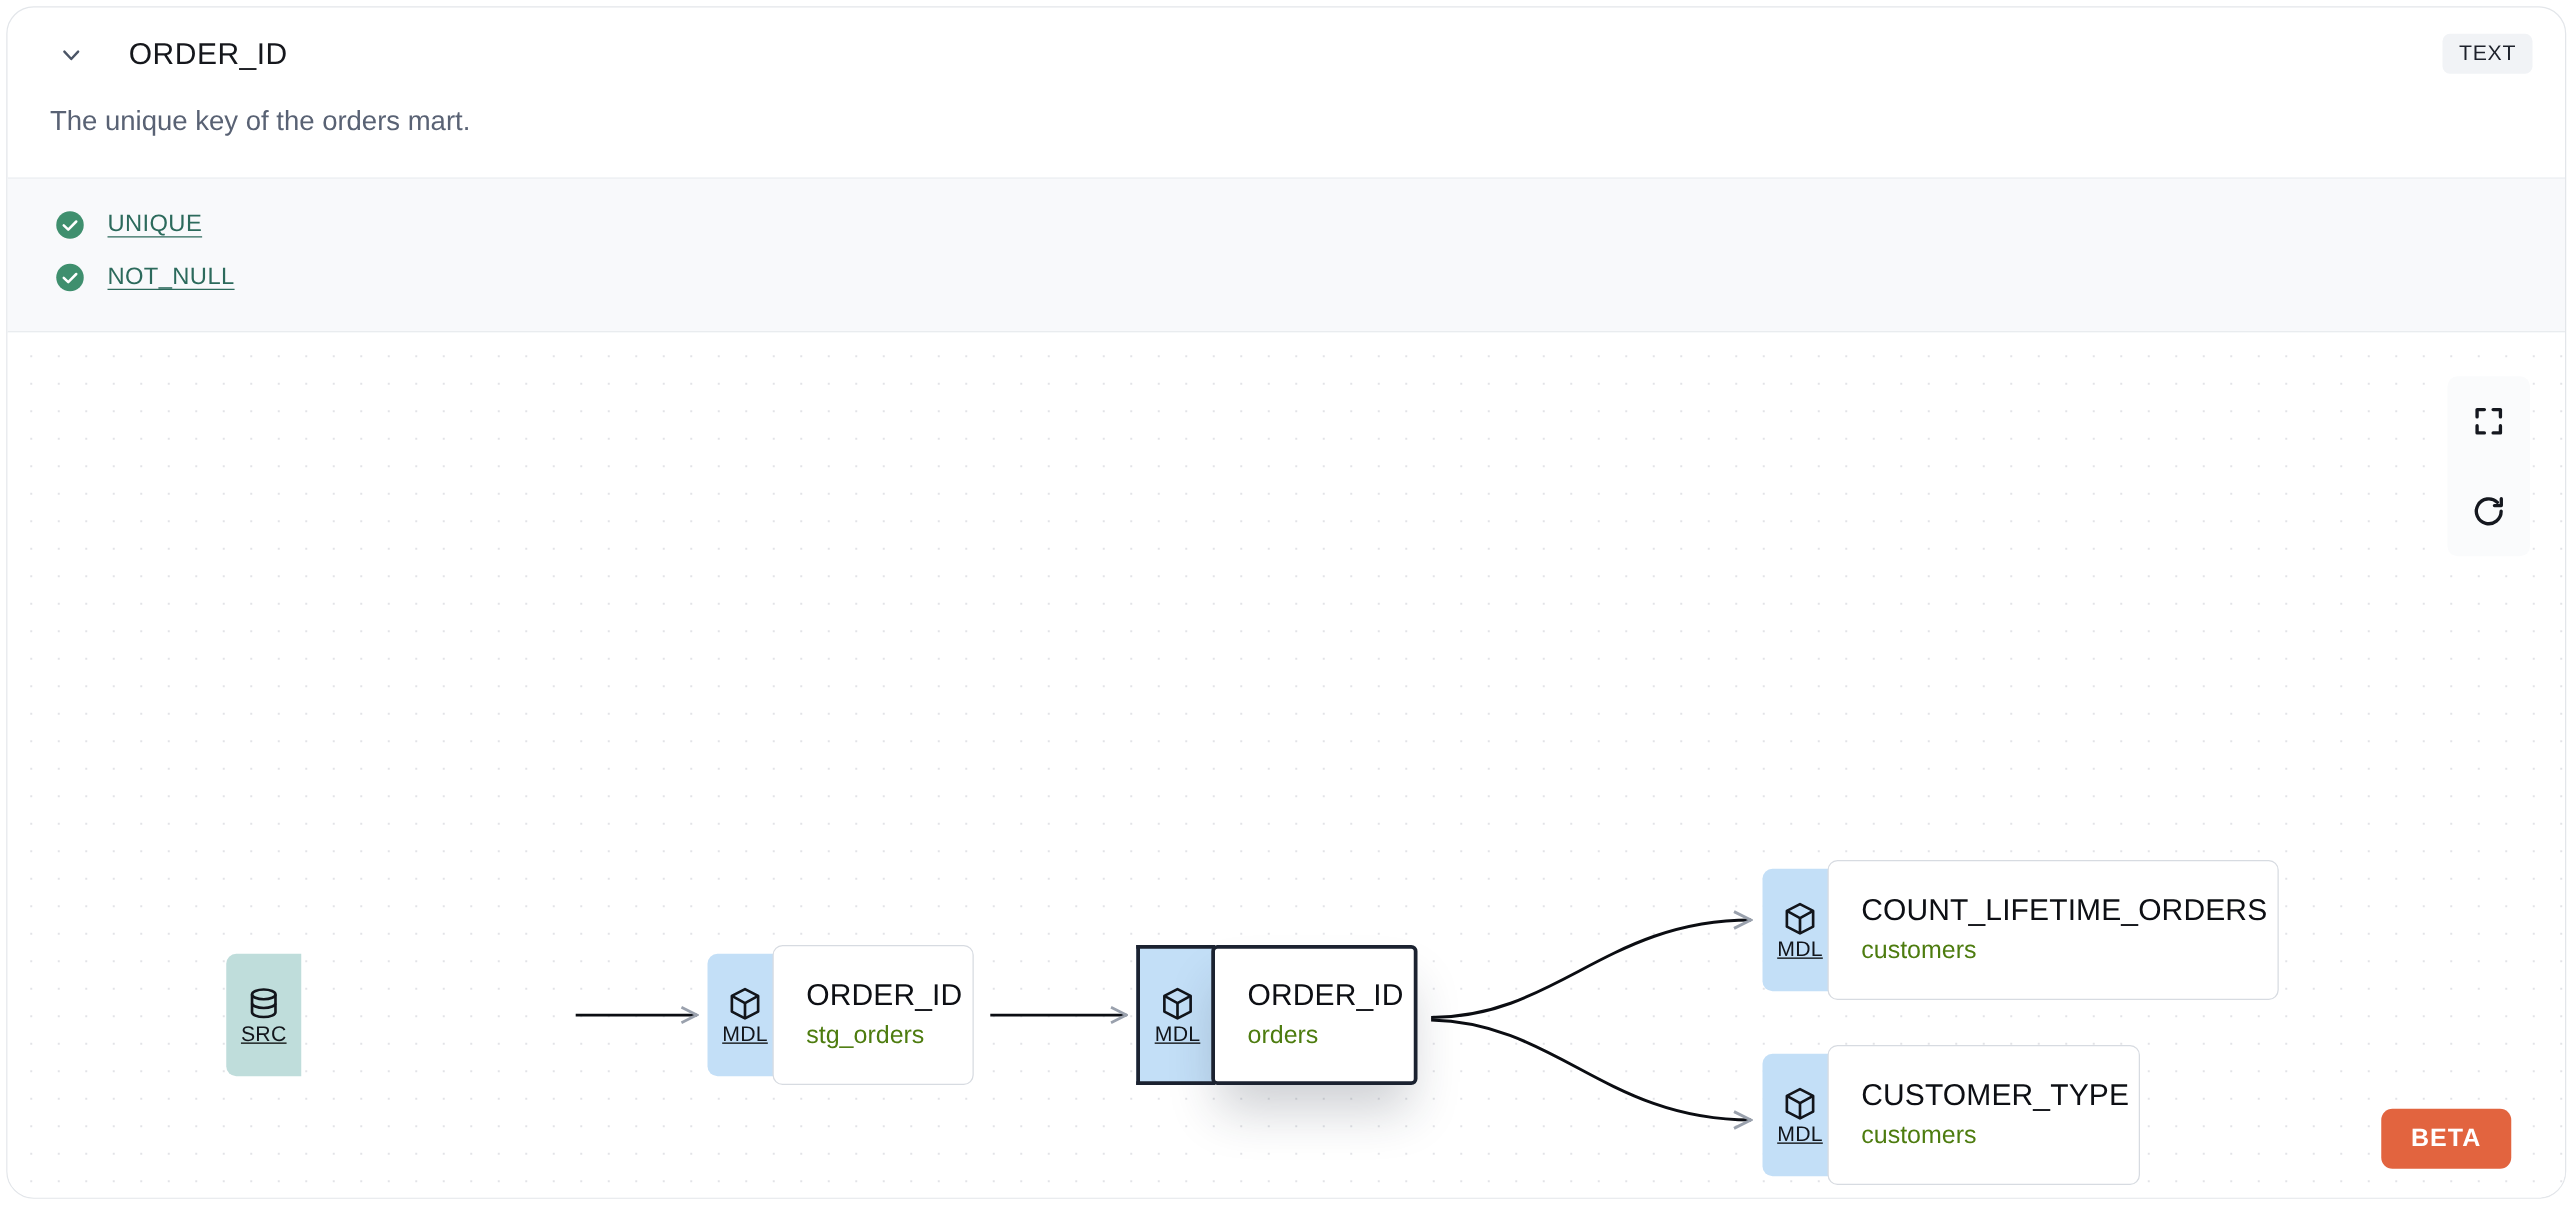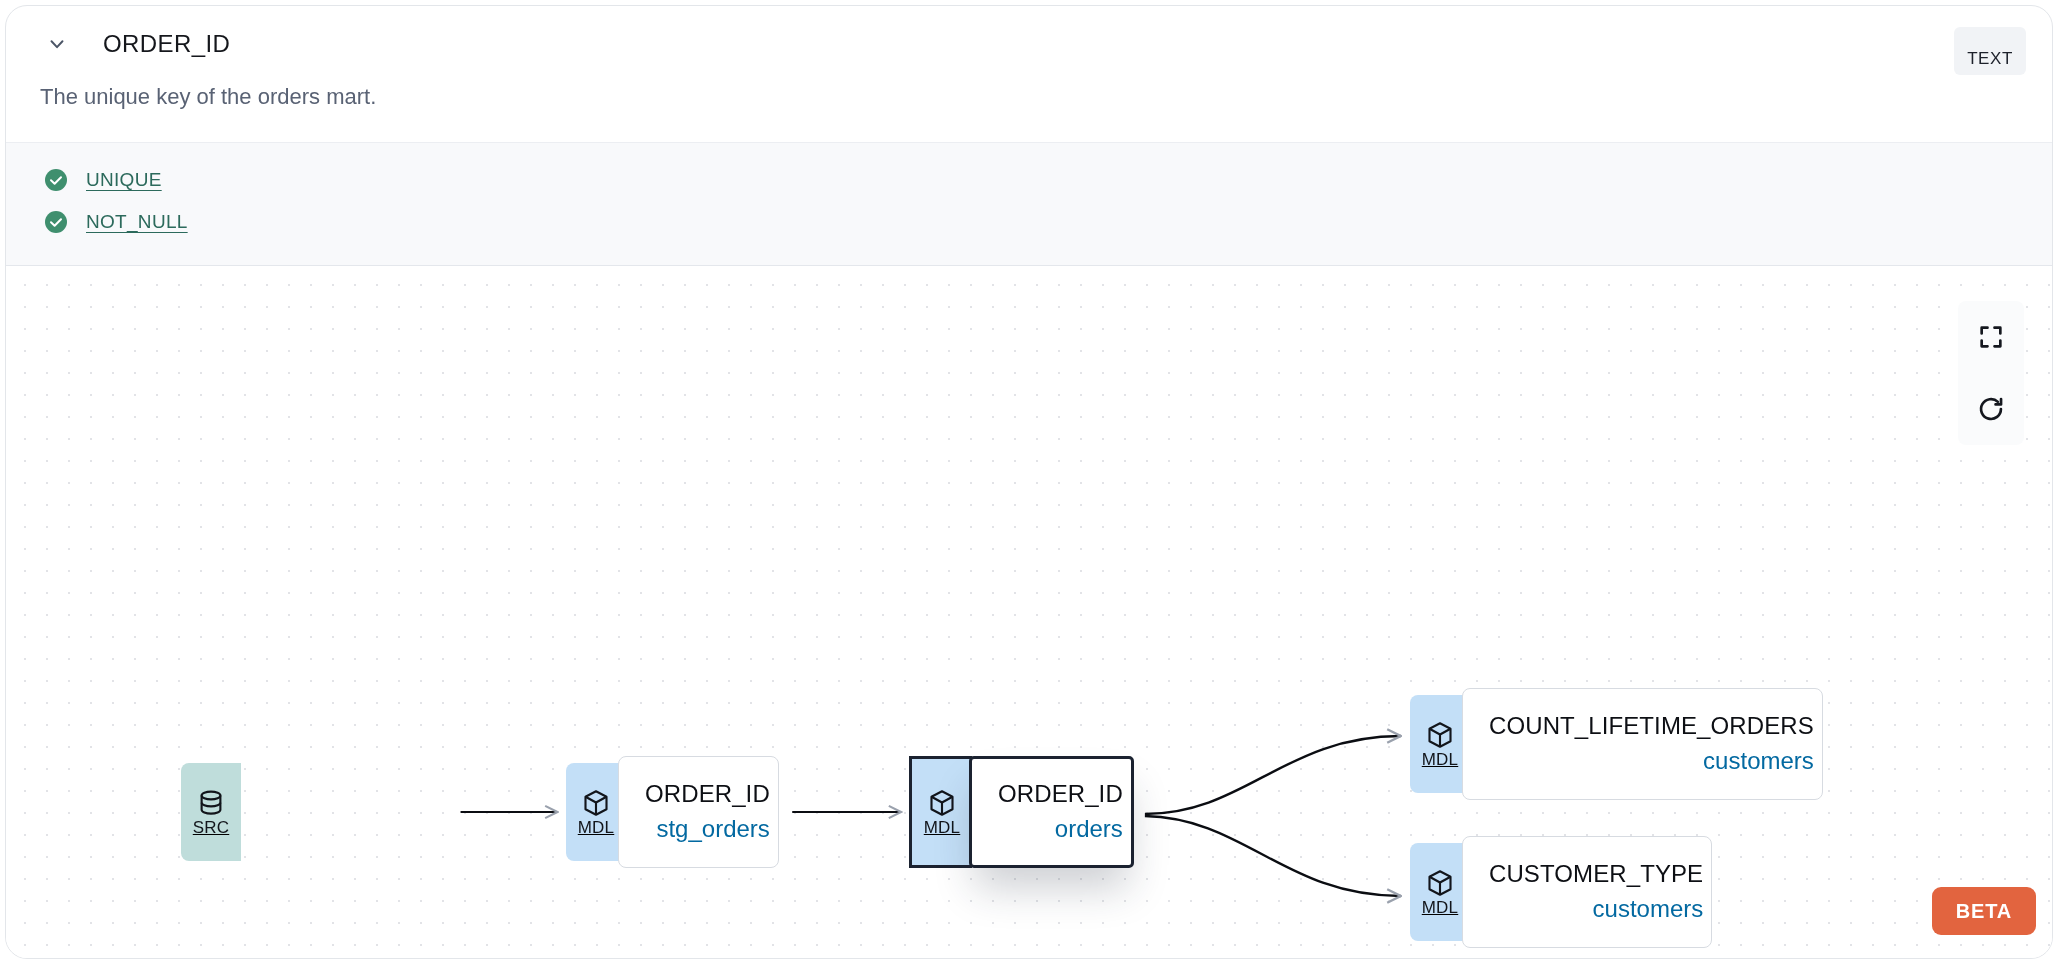--- a/index.html
+++ b/index.html
@@ -55,21 +55,21 @@
   }
 
   .type-badge {
     position: absolute;
     right: 26px;
     top: 21px;
     background: #f1f3f6;
     color: #1d212b;
     font-size: 17px;
     letter-spacing: 0.6px;
-    padding: 23px 13px 8px;
+    padding: 7px 13px 8px;
     border-radius: 6px;
     line-height: 1;
   }
 
   
   .col-desc {
     font-size: 22px;
     color: #596274;
     padding: 0 34px 30px 34px;
     line-height: 1.35;
@@ -165,26 +165,25 @@
     z-index: 2;
   }
   .node-name {
     font-size: 24px;
     color: #0d0f14;
     line-height: 1.22;
     white-space: nowrap;
     letter-spacing: 0.1px;
   }
   .node-sub {
-    font-size: 24px;
-    color: #0369a1;
+    font-size: 20px;
+    color: #4d7c0f;
     line-height: 1.3;
     margin-top: 4px;
     white-space: nowrap;
-    text-align: right;
   }
 
   
   .node.selected .node-badge {
     border-radius: 0;
     height: 112px;
     align-self: flex-start;
     border: 3px solid #1b2230;
     border-right: none;
     width: 63px;
@@ -222,21 +221,21 @@
     justify-content: center;
     cursor: pointer;
     background: transparent;
     border: none;
   }
   .ctrl-btn svg { display: block; }
 
   
   .beta-badge {
     position: absolute;
-    right: 16px;
+    right: 43px;
     bottom: 28px;
     background: #e2643f;
     color: #ffffff;
     font-size: 20px;
     font-weight: bold;
     letter-spacing: 0.8px;
     padding: 14px 24px;
     border-radius: 9px;
     line-height: 1;
     cursor: pointer;

